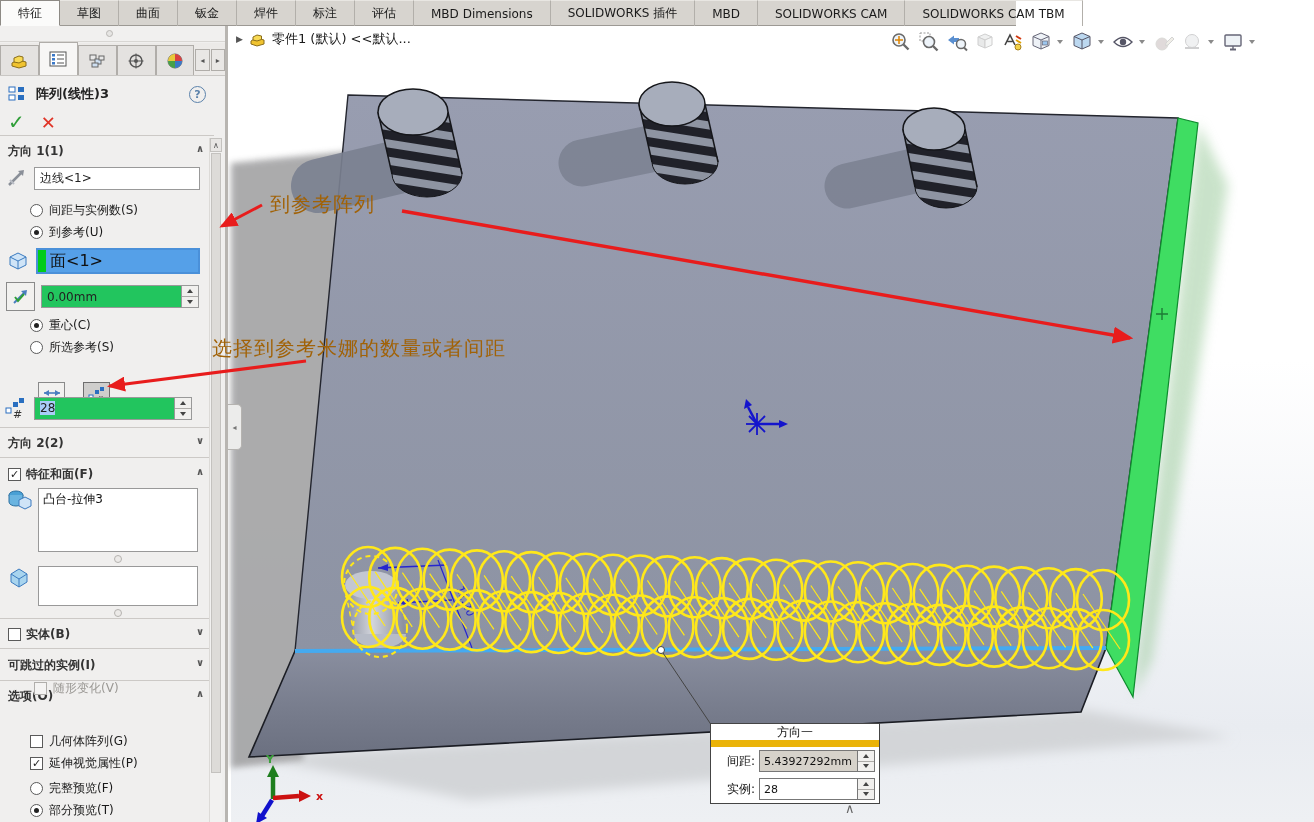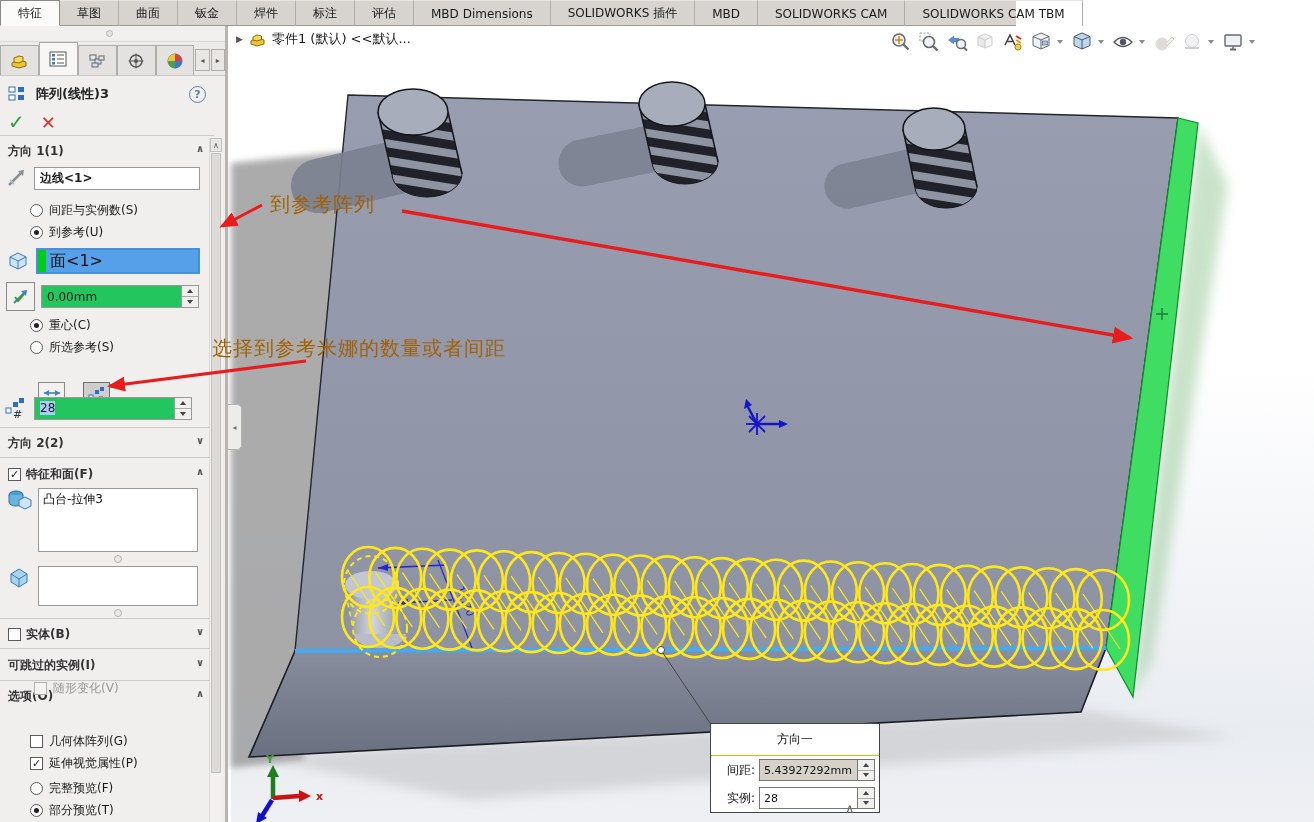--- a/index.html
+++ b/index.html
@@ -77,21 +77,21 @@
 
   .collapse-tab { position:absolute; left:228px; top:404px; width:14px; height:46px; z-index:45; background:#ececeb;
                   border:1px solid #b5b3b0; border-left:none; border-radius:0 5px 5px 0; color:#777; font-size:8px;
                   display:flex; align-items:center; justify-content:center; }
 
   .rnote { position:absolute; z-index:61; color:#a16207; font-size:20px; letter-spacing:1px; white-space:nowrap; }
   .note1 { left:270px; top:191px; }
   .note2 { left:212px; top:335px; }
 
   .callout { position:absolute; left:710px; top:723px; width:170px; z-index:10; background:#fff; border:1px solid #444; font-size:12px; color:#111; }
-  .callout .hd { height:32px; border-bottom:1px solid #eab308; display:flex; align-items:center; justify-content:center; }
+  .callout .hd { height:23px; border-bottom:7px solid #eab308; display:flex; align-items:center; justify-content:center; }
   .callout .rw { display:flex; align-items:center; padding:3px 4px 3px 0; }
   .callout .lb { width:44px; text-align:right; margin-right:4px; flex:none; }
   .cfield { display:flex; height:22px; flex:1; }
   .cfield .v { flex:1; border:1px solid #777; display:flex; align-items:center; padding:0 4px; font-size:11px; white-space:nowrap; }
   .cfield .v.gray { background:#d6d2ca; }
   .cfield .spin { border-color:#777; }
   .callout-chev { position:absolute; left:845px; top:801px; z-index:10; color:#666; font-size:13px; }
 </style>
 </head>
 <body>
@@ -527,21 +527,21 @@
     <span class="ok">✓</span>
     <span class="cancel">✕</span>
   </div>
 
   <div class="pdiv" style="top:109px"></div>
 
   <div class="sec" style="top:113px">
     <span class="lbl">方向 1(1)</span>
       <span class="chev">∧</span>
   </div>
-  <div class="rowa" style="left:4px; top:140px;font-weight:bold;">
+  <div class="rowa" style="left:4px; top:140px;">
     <svg width="24" height="24" viewBox="0 0 24 24">
         <path d="M5 19 L18 6" stroke="#8a8f98" stroke-width="2.5"></path>
         <polygon points="14,5 20,4 19,10" fill="#8a8f98"></polygon>
         <path d="M6 14 l4 4" stroke="#b8bcc4" stroke-width="2"></path>
       </svg>
     <div class="inp" style="width:166px">
         <span>边线&lt;1&gt;</span>
       </div>
   </div>
   <div class="opt" style="left:30px; top:176px;">

